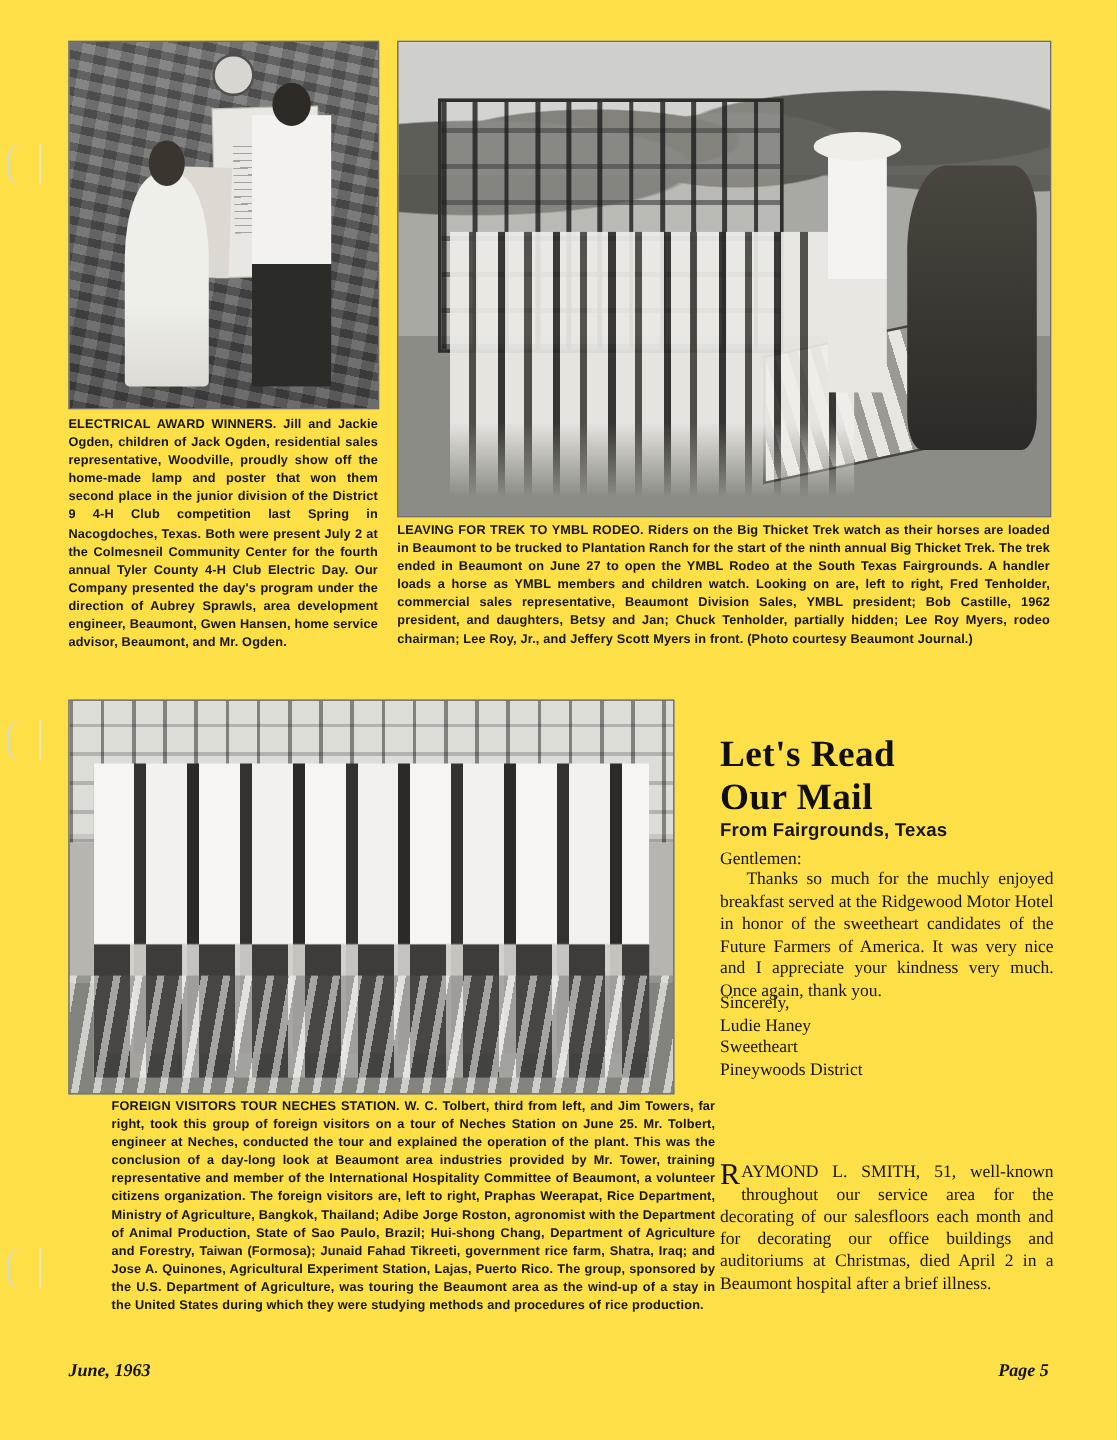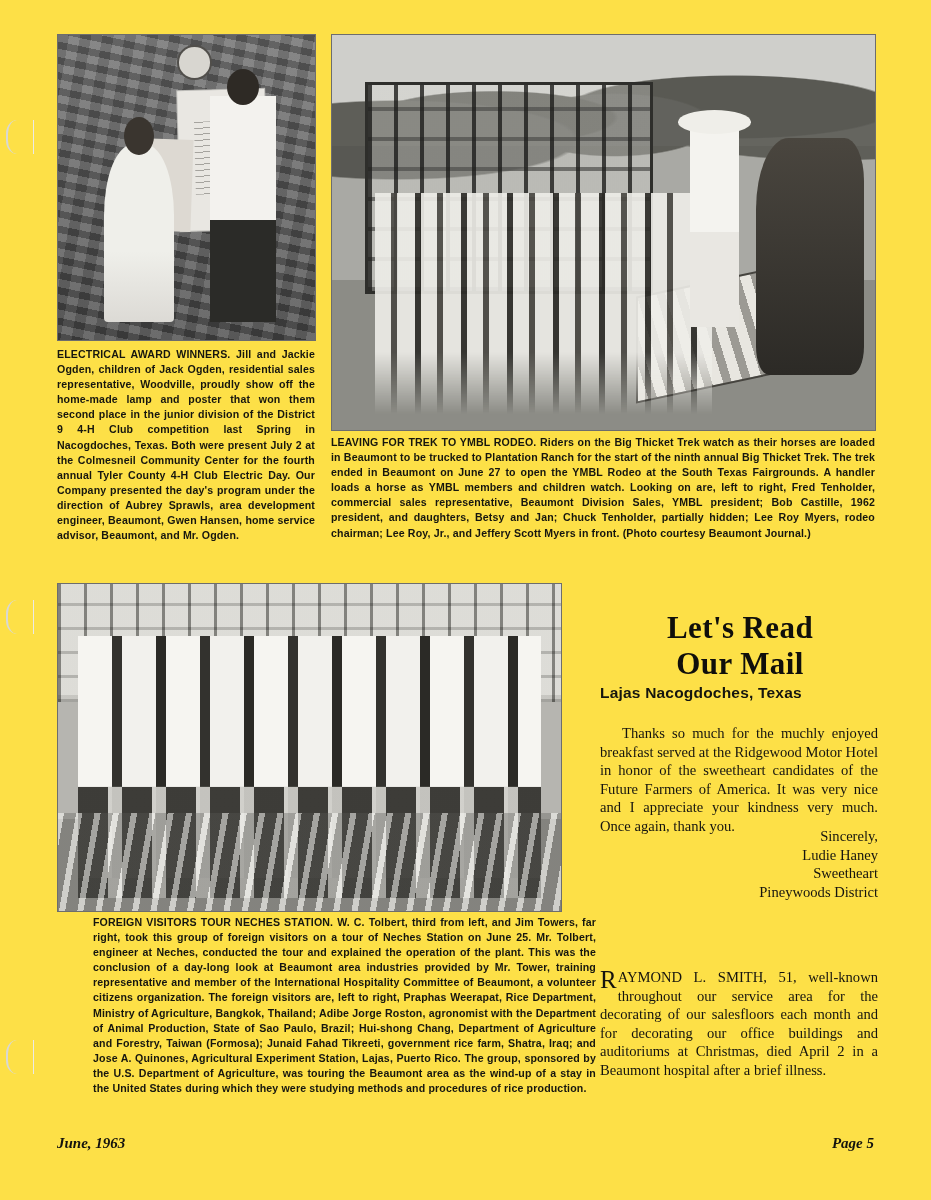--- a/index.html
+++ b/index.html
@@ -218,21 +218,20 @@
     text-align: justify;
   }
   #mail-greeting { left: 600px; top: 707px; width: 280px; text-align:left; }
   #mail-body { left: 600px; top: 724px; width: 278px; text-indent: 22px; }
   .signoff {
     position:absolute;
     font-family: "Liberation Serif", serif;
     font-size: 14.6px;
     line-height: 18.6px;
     color:#15140f;
-    text-align: right;
   }
   #mail-signoff { left: 600px; top: 827px; width: 278px; }
 
   #ray-headline {
     left: 600px; top: 895px; width: 300px;
     font-size: 30px; line-height: 35px;
   }
   #ray-body { left: 600px; top: 968px; width: 278px; }
   #ray-body .dropcap {
     float: left;
@@ -304,23 +303,24 @@
   </div>
 
   <div class="caption" id="cap-rodeo">
     <span class="lead">LEAVING FOR TREK TO YMBL RODEO.</span><span> Riders on the Big Thicket Trek watch as their horses are loaded in Beaumont to be trucked to Plantation Ranch for the start of the ninth annual Big Thicket Trek. The trek ended in Beaumont on June 27 to open the YMBL Rodeo at the South Texas Fairgrounds. A handler loads a horse as YMBL members and children watch. Looking on are, left to right, Fred Tenholder, commercial sales representative, Beaumont Division Sales, YMBL president; Bob Castille, 1962 president, and daughters, Betsy and Jan; Chuck Tenholder, partially hidden; Lee Roy Myers, rodeo chairman; Lee Roy, Jr., and Jeffery Scott Myers in front. (Photo courtesy Beaumont Journal.)</span>
   </div>
 
   <div class="caption" id="cap-visitors">
     <span class="lead">FOREIGN VISITORS TOUR NECHES STATION.</span><span> W. C. Tolbert, third from left, and Jim Towers, far right, took this group of foreign visitors on a tour of Neches Station on June 25. Mr. Tolbert, engineer at Neches, conducted the tour and explained the operation of the plant. This was the conclusion of a day-long look at Beaumont area industries provided by Mr. Tower, training representative and member of the International Hospitality Committee of Beaumont, a volunteer citizens organization. The foreign visitors are, left to right, Praphas Weerapat, Rice Department, Ministry of Agriculture, Bangkok, Thailand; Adibe Jorge Roston, agronomist with the Department of Animal Production, State of Sao Paulo, Brazil; Hui-shong Chang, Department of Agriculture and Forestry, Taiwan (Formosa); Junaid Fahad Tikreeti, government rice farm, Shatra, Iraq; and Jose A. Quinones, Agricultural Experiment Station, Lajas, Puerto Rico. The group, sponsored by the U.S. Department of Agriculture, was touring the Beaumont area as the wind-up of a stay in the United States during which they were studying methods and procedures of rice production.</span>
   </div>
 
-  <div class="headline" id="mail-headline" style="white-space: pre-line; text-align: center;">Let's  Read
+  <div class="headline" id="mail-headline" style="white-space: pre-line;">Let's  Read
 Our  Mail</div>
-  <div id="mail-subhead">Lajas Nacogdoches, Texas</div>
+  <div id="mail-subhead">From Fairgrounds, Texas</div>
+  <div class="bodytext" id="mail-greeting">Gentlemen:</div>
   <div class="bodytext" id="mail-body">Thanks so much for the muchly enjoyed breakfast served at the Ridgewood Motor Hotel in honor of the sweetheart candidates of the Future Farmers of America. It was very nice and I appreciate your kindness very much. Once again, thank you.</div>
   <div class="signoff" id="mail-signoff" style="white-space: pre-line;">Sincerely,
 Ludie Haney
 Sweetheart
 Pineywoods District</div>
 
   <div class="bodytext" id="ray-body"><span class="dropcap">R</span><span>AYMOND L. SMITH, 51, well-known throughout our service area for the decorating of our salesfloors each month and for decorating our office buildings and auditoriums at Christmas, died April 2 in a Beaumont hospital after a brief illness.</span></div>
 
   <div class="footer-left">June, 1963</div>
   <div class="footer-right">Page 5</div>

